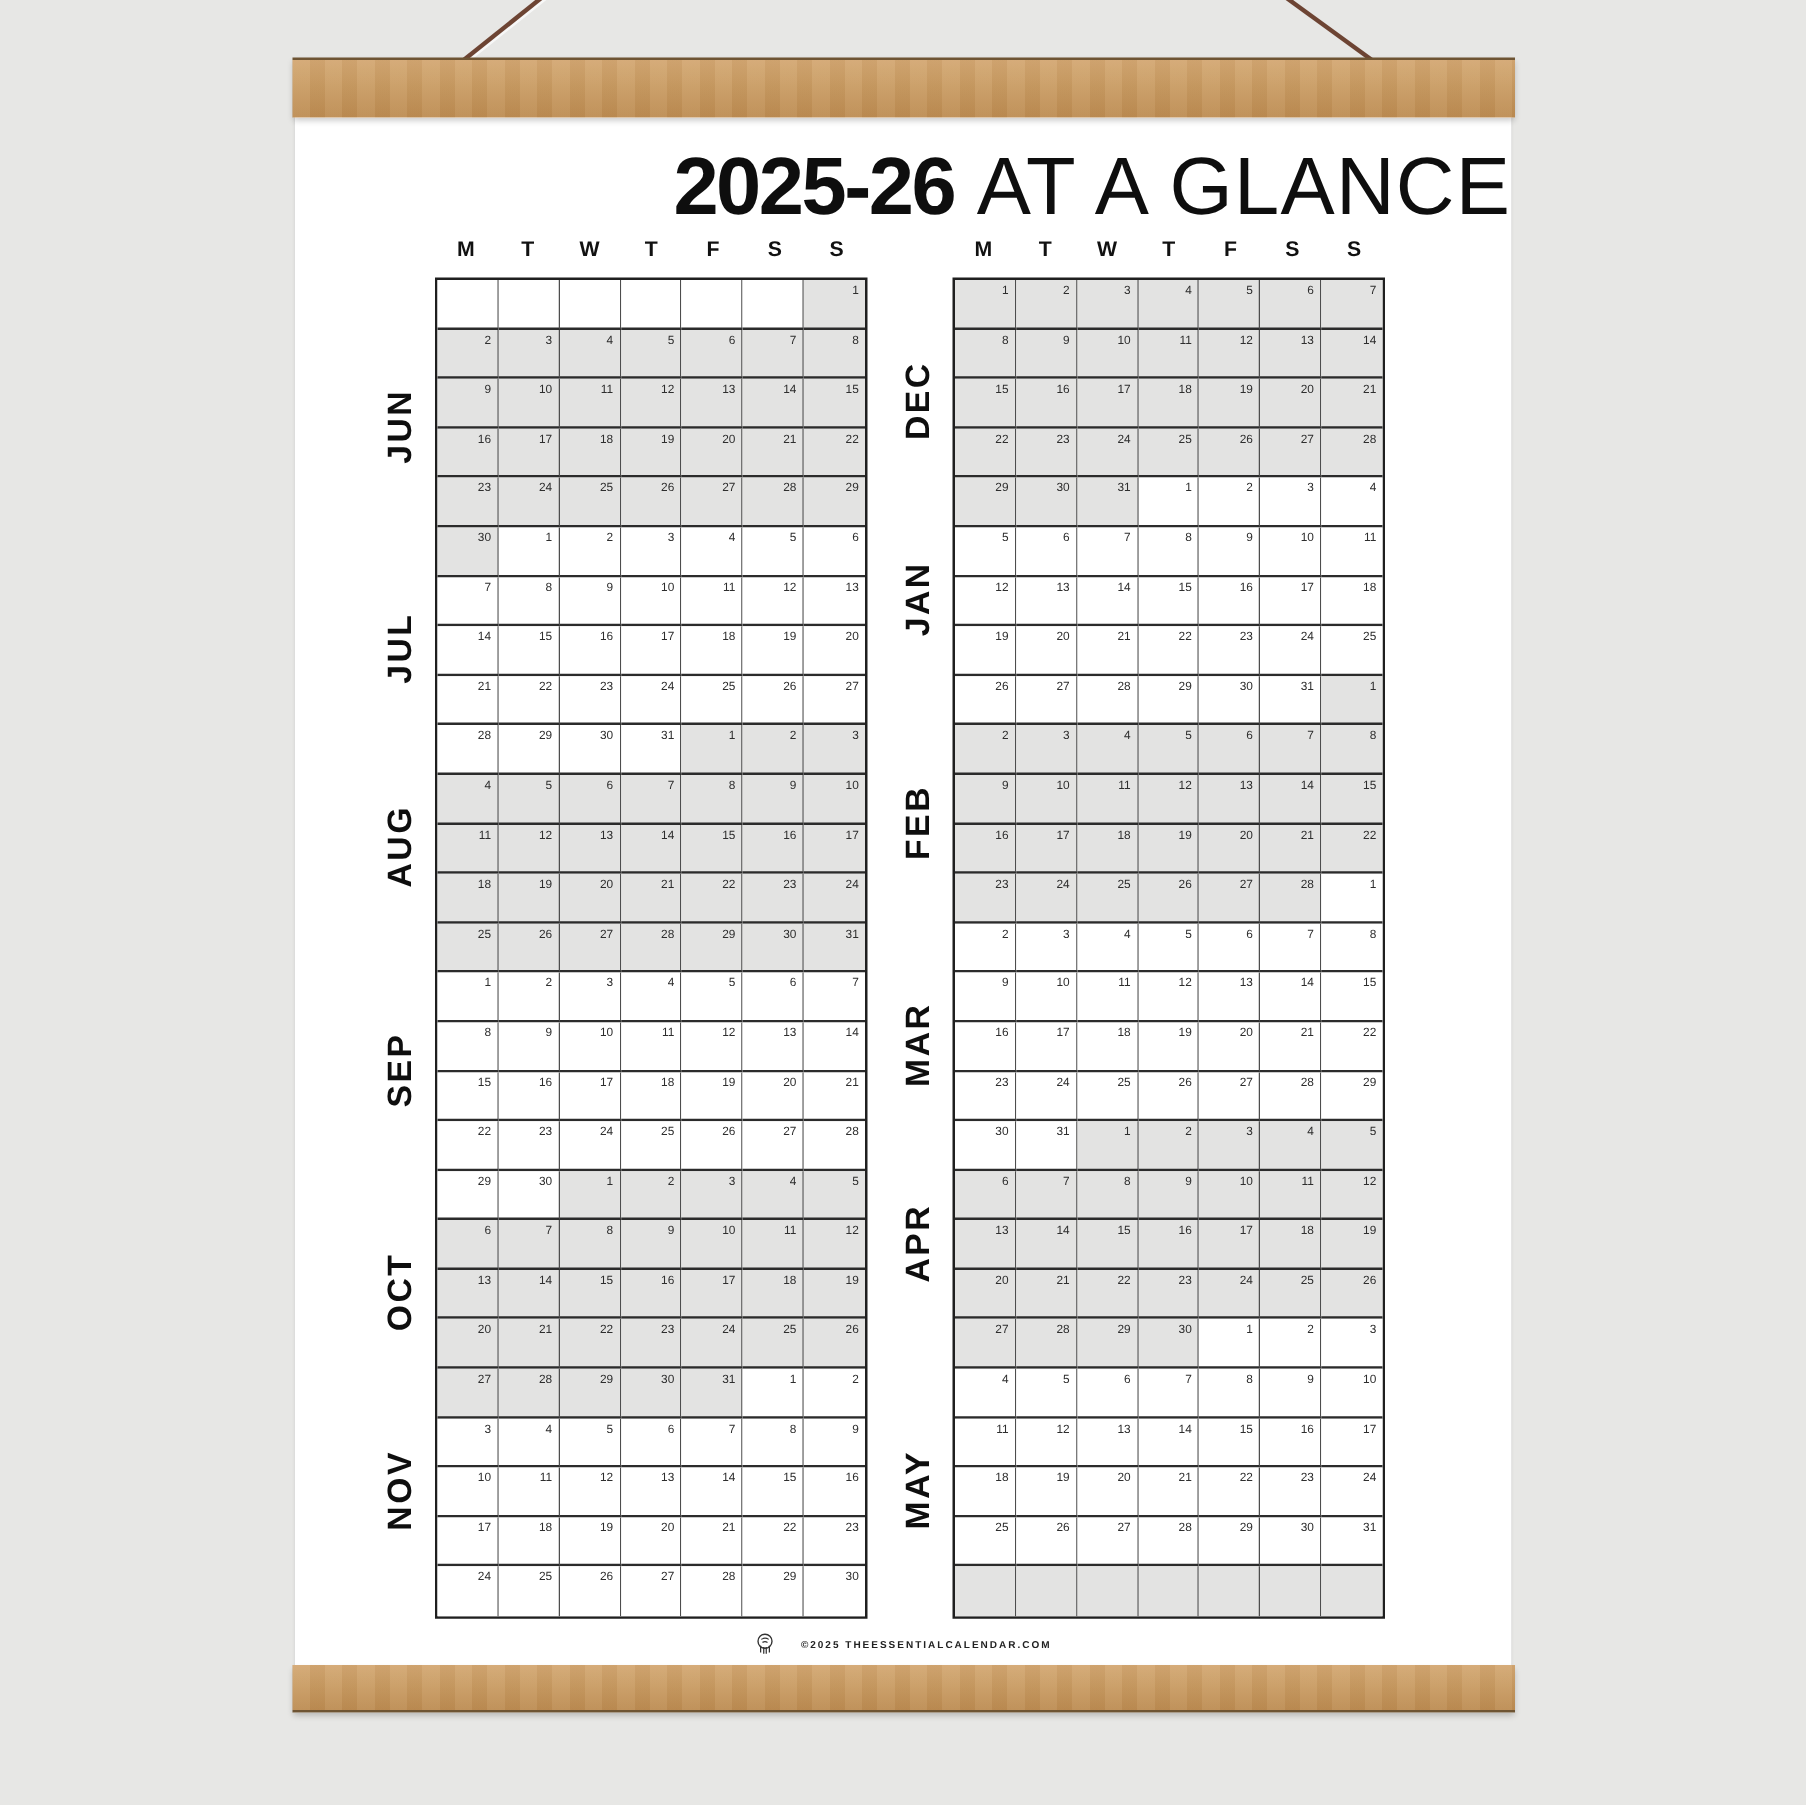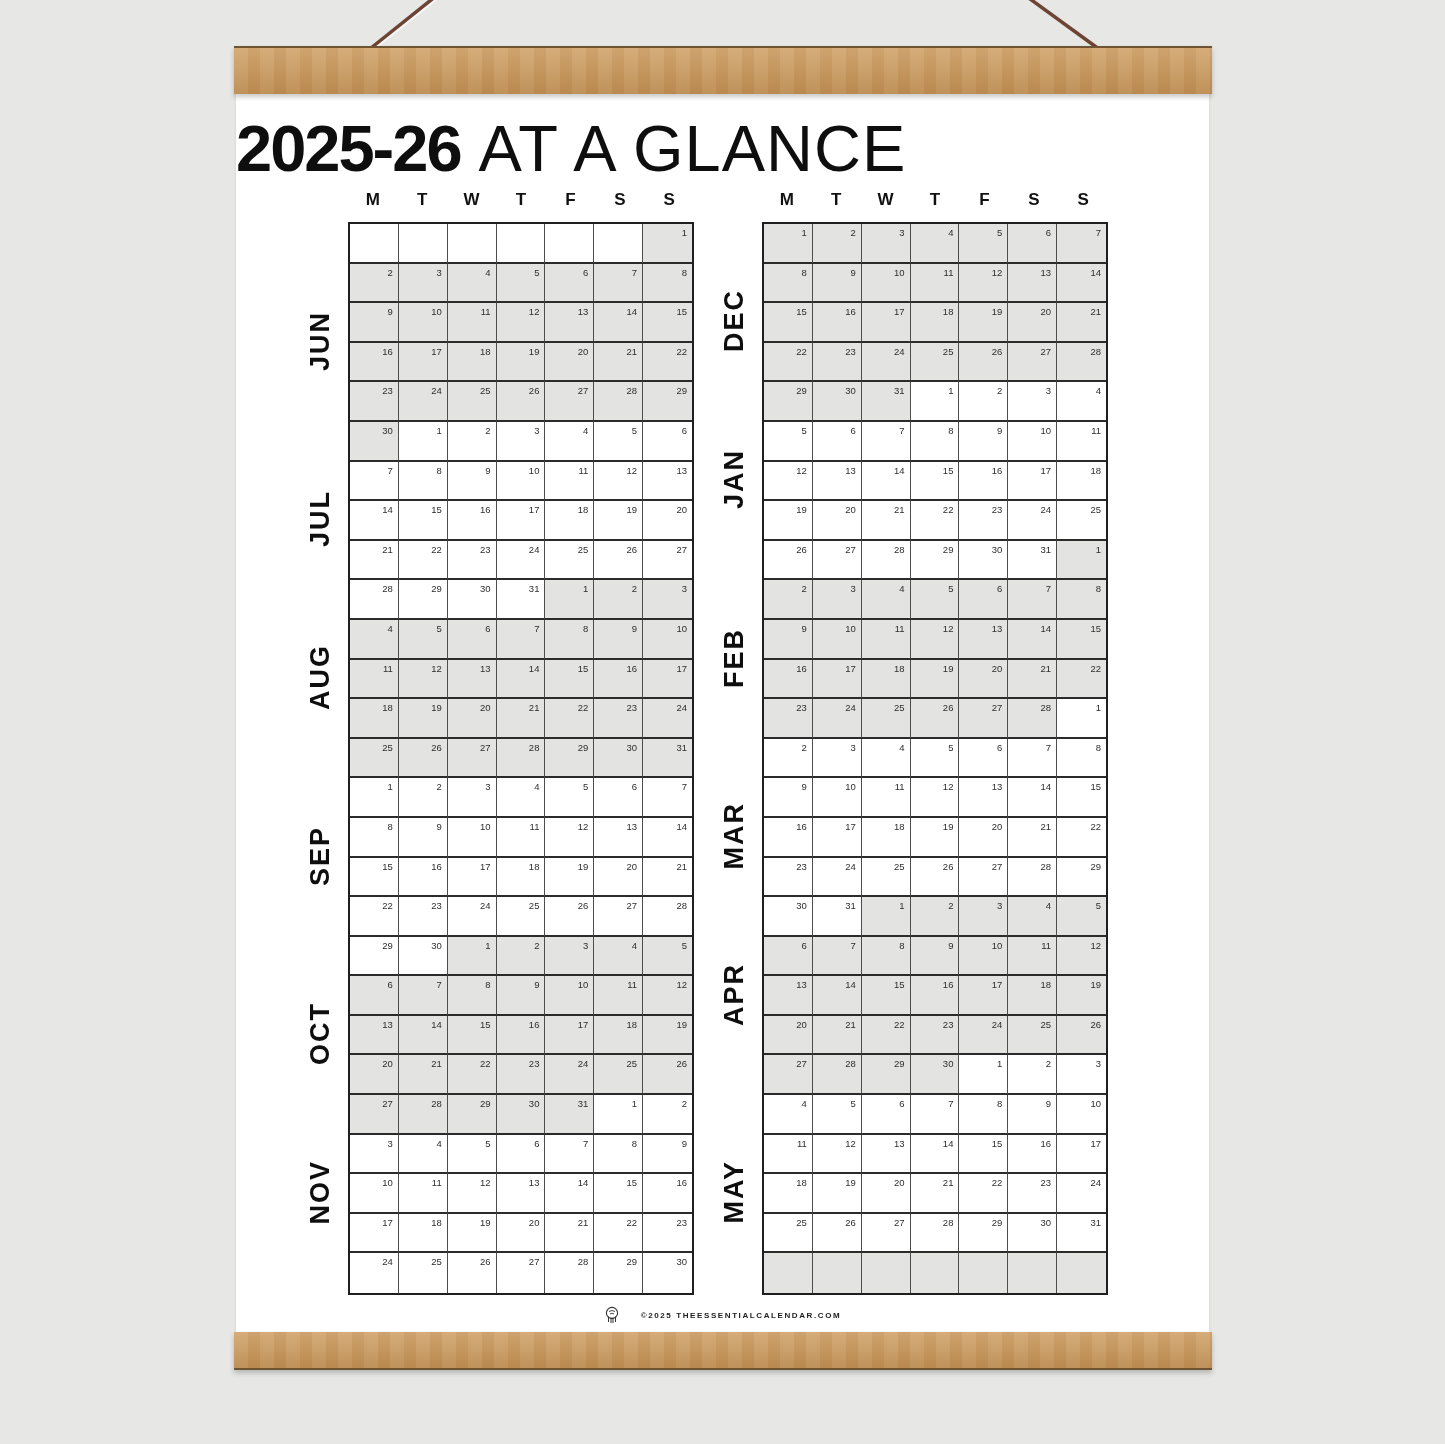--- a/index.html
+++ b/index.html
@@ -28,21 +28,21 @@
       repeating-linear-gradient(90deg, rgba(255,255,255,.05) 0 14px, rgba(120,80,40,.06) 14px 26px),
       linear-gradient(#d4a873 0%, #c99c63 45%, #bd8c52 100%);
     box-shadow:0 3px 5px rgba(0,0,0,.22);
   }
   .bar-top{top:46px;height:48px;border-top:2px solid #6e5433;box-sizing:border-box;}
   .bar-bottom{top:1332px;height:38px;border-bottom:2px solid #6e5433;box-sizing:border-box;}
 
   
   .title{
     position:absolute;left:236px;top:112px;width:973px;
-    text-align:left;white-space:nowrap;
+    text-align:right;white-space:nowrap;
     color:#0e0e0e;font-size:65px;line-height:74px;
   }
   .title .bold{font-weight:bold;letter-spacing:-2px;}
   .title .light{font-weight:normal;letter-spacing:1px;}
 
   
   .dow{
     position:absolute;top:190px;width:346px;height:24px;
     display:grid;grid-template-columns:repeat(7,1fr);
   }

